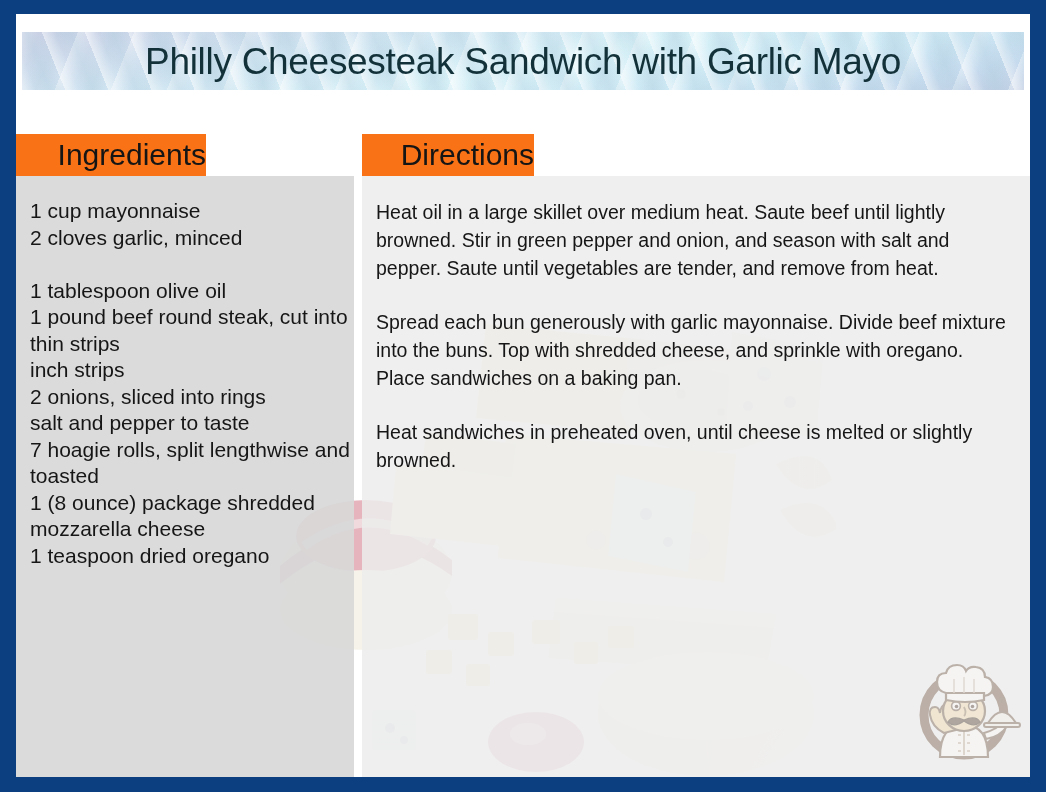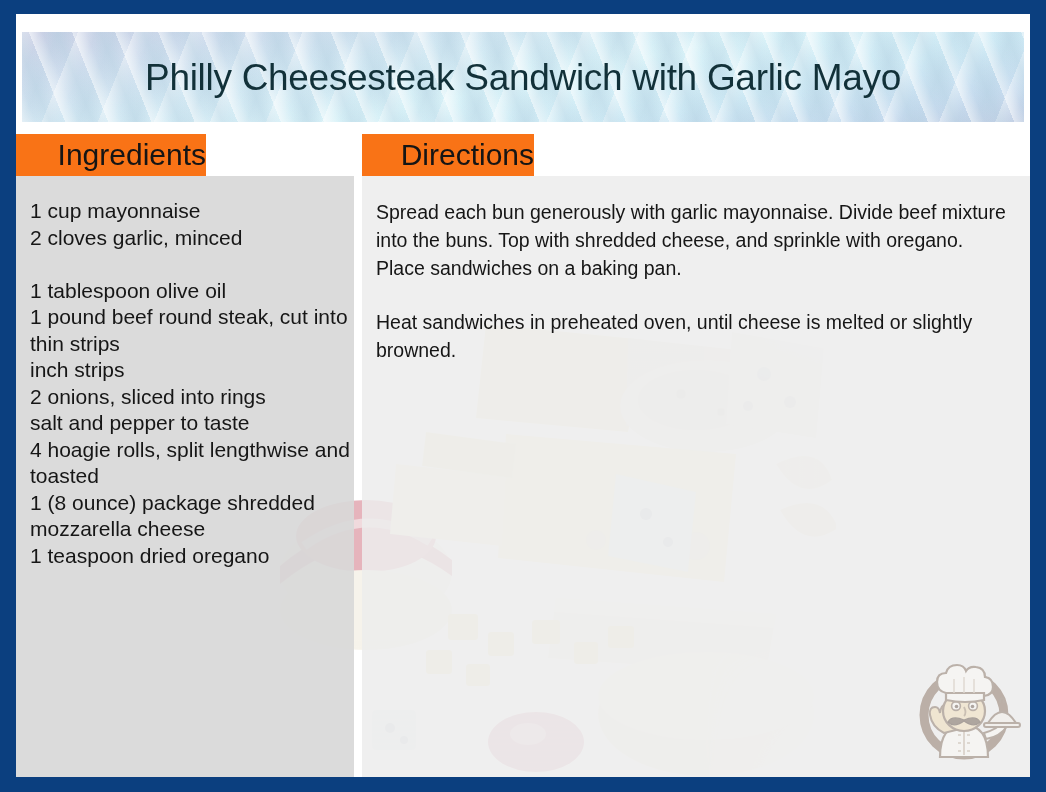--- a/index.html
+++ b/index.html
@@ -40,21 +40,21 @@
     pointer-events: none;
     opacity: 0.55;
   }
 
   
   #title-banner {
     position: absolute;
     left: 6px;
     top: 18px;
     width: 1002px;
-    height: 90px;
+    height: 58px;
     background:
       repeating-linear-gradient(68deg,
         rgba(255,255,255,0.50) 0px,
         rgba(255,255,255,0.00) 13px,
         rgba(176,205,222,0.30) 26px,
         rgba(255,255,255,0.00) 40px),
       repeating-linear-gradient(112deg,
         rgba(255,255,255,0.40) 0px,
         rgba(255,255,255,0.00) 17px,
         rgba(173,203,221,0.22) 34px,
@@ -240,33 +240,34 @@
       <div id="ingredients-list">
           <div class="ingredient-line">1 cup mayonnaise</div>
           <div class="ingredient-line">2 cloves garlic, minced</div>
           <div class="ingredient-line spacer"></div>
           <div class="ingredient-line">1 tablespoon olive oil</div>
           <div class="ingredient-line">1 pound beef round steak, cut into</div>
           <div class="ingredient-line">thin strips</div>
           <div class="ingredient-line">inch strips</div>
           <div class="ingredient-line">2 onions, sliced into rings</div>
           <div class="ingredient-line">salt and pepper to taste</div>
-          <div class="ingredient-line">4 hoagie rolls, split lengthwise and</div>
+          <div class="ingredient-line">7 hoagie rolls, split lengthwise and</div>
           <div class="ingredient-line">toasted</div>
           <div class="ingredient-line">1 (8 ounce) package shredded</div>
           <div class="ingredient-line">mozzarella cheese</div>
           <div class="ingredient-line">1 teaspoon dried oregano</div>
         </div>
     </div>
 
     <div class="panel-tab" id="directions-tab">
       <span class="panel-tab-label">Directions</span>
     </div>
     <div class="panel-body" id="directions-body">
       <div id="directions-list">
+          <p class="direction-paragraph">Heat oil in a large skillet over medium heat. Saute beef until lightly browned. Stir in green pepper and onion, and season with salt and pepper. Saute until vegetables are tender, and remove from heat.</p>
           <p class="direction-paragraph">Spread each bun generously with garlic mayonnaise. Divide beef mixture into the buns. Top with shredded cheese, and sprinkle with oregano. Place sandwiches on a baking pan.</p>
           <p class="direction-paragraph">Heat sandwiches in preheated oven, until cheese is melted or slightly browned.</p>
         </div>
     </div>
 
     <svg id="chef-logo" viewBox="0 0 116 116">
       <g fill="none" stroke="#6b5242" stroke-width="2.6">
 
         <circle cx="58" cy="64" r="40" stroke="#7a5f4c" stroke-width="9"></circle>
       </g>

